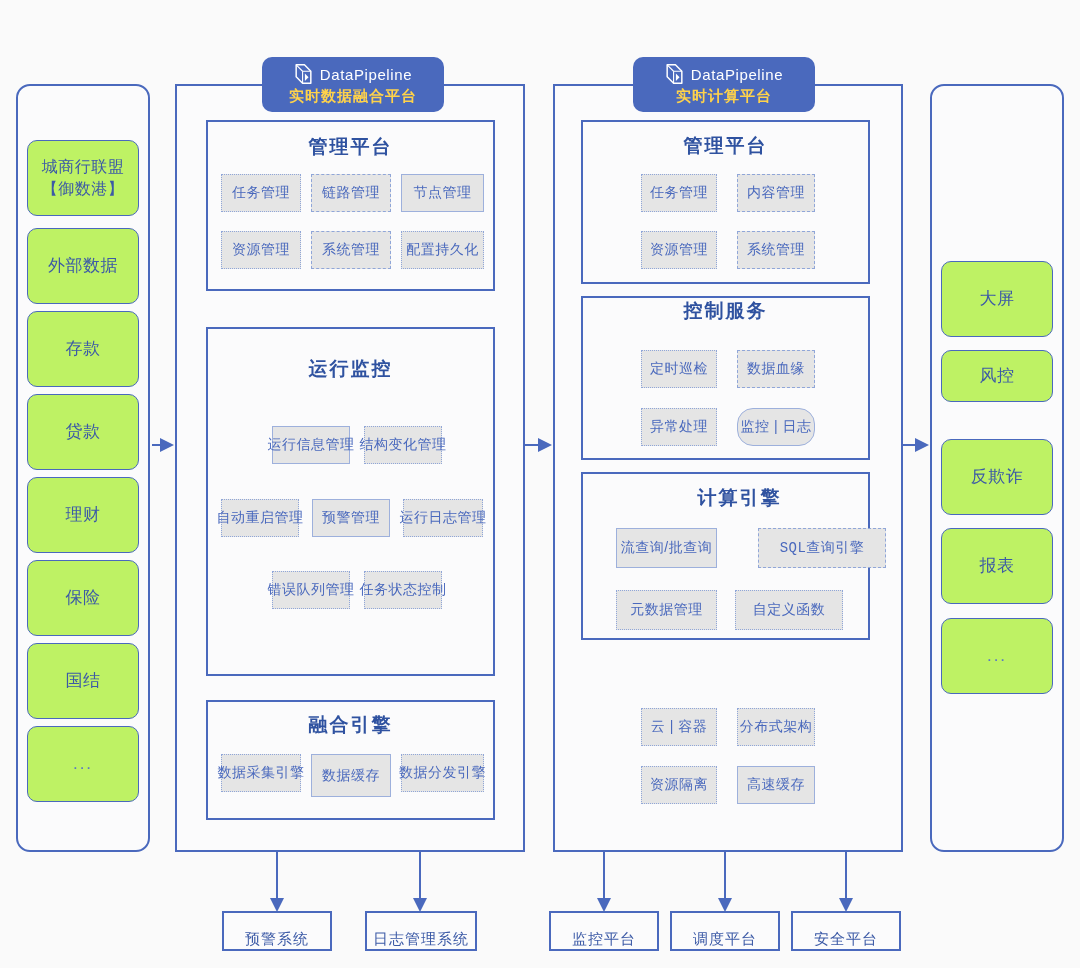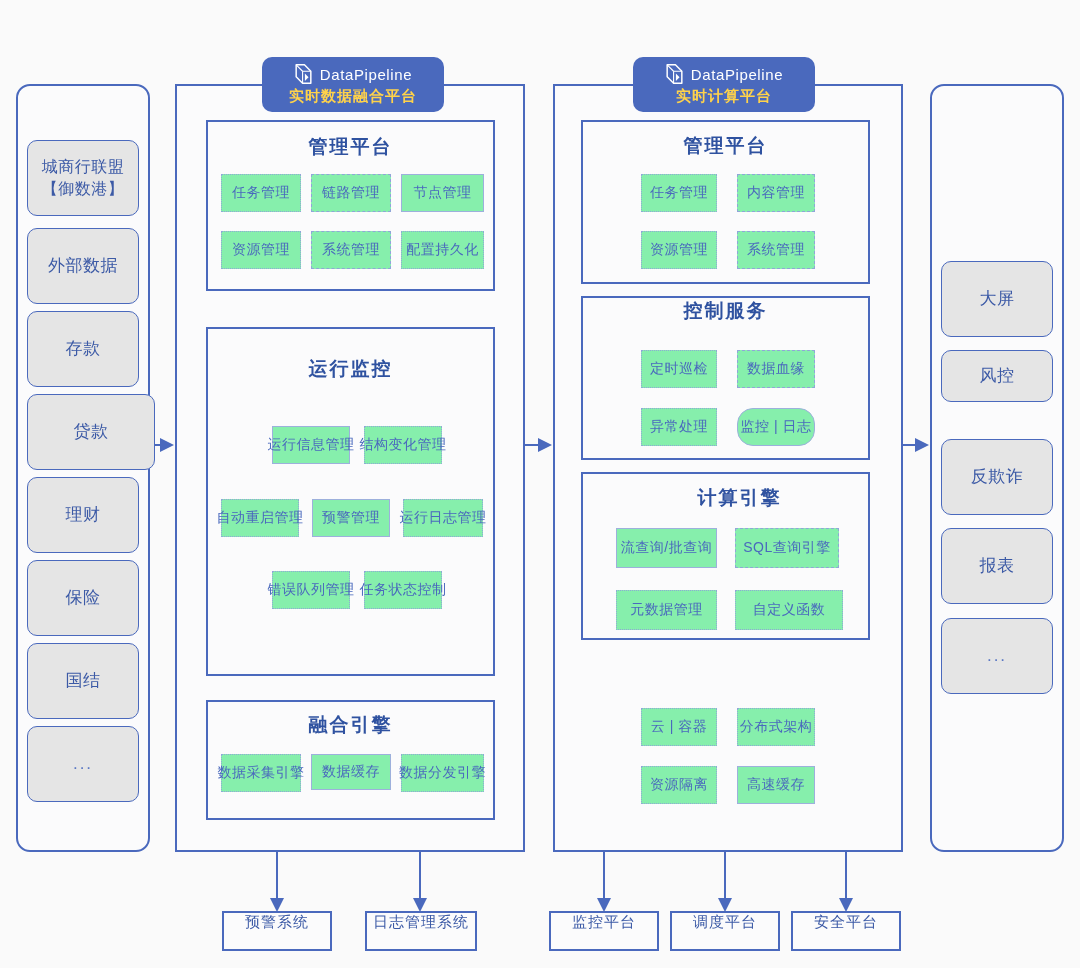--- a/index.html
+++ b/index.html
@@ -27,21 +27,21 @@
     border: 2px solid #4a69bd;
     background: #fbfbfc;
     box-sizing: border-box;
   }
 
   
   .pill {
     position: absolute;
     border: 1px solid #4a69bd;
     border-radius: 10px;
-    background: #e5e5e5;
+    background: #bef264;
     box-sizing: border-box;
     display: flex; align-items: center; justify-content: center;
     color: #3c5aa6;
     font-size: 17px;
     font-weight: 500;
     line-height: 1.35;
     text-align: center;
     letter-spacing: .5px;
   }
   .pill.two-line { font-size: 16px; }
@@ -78,35 +78,35 @@
     font-weight: bold;
     letter-spacing: 2px;
   }
   
   .chip {
     position: absolute;
     box-sizing: border-box;
     display:flex; align-items:center; justify-content:center;
     color:#4a69bd;
     font-size:14px;
-    background: #86efac;
+    background: #e5e5e5;
     letter-spacing: .5px;
     white-space: nowrap;
   }
   .chip.b-dotted { border:1px dotted #90a6d8; }
   .chip.b-dashed { border:1px dashed #90a6d8; }
   .chip.b-solid  { border:1px solid  #9db0dc; }
 
   
   .bottom-box {
     position:absolute;
     border:2px solid #4a69bd;
     background:#fbfbfc;
     box-sizing:border-box;
-    display:flex; align-items:flex-start; justify-content:center;
+    display:flex; align-items:flex-end; justify-content:center;
     color:#3c5aa6; font-size:15px; letter-spacing:1px;
   }
 
   svg.arrows { position:absolute; left:0; top:0; width:1080px; height:968px; pointer-events:none; }
 </style>
 </head>
 <body>
 
 <div class="stage">
 
@@ -138,21 +138,21 @@
 
   <div class="pill two-line" style="left:27px; top:140px; width:112px; height:76px;">
     <span>城商行联盟<br>【御数港】</span>
   </div>
   <div class="pill" style="left:27px; top:228px; width:112px; height:76px;">
     <span>外部数据</span>
   </div>
   <div class="pill" style="left:27px; top:311px; width:112px; height:76px;">
     <span>存款</span>
   </div>
-  <div class="pill" style="left:27px; top:394px; width:128px; height:76px;">
+  <div class="pill" style="left:27px; top:394px; width:112px; height:76px;">
     <span>贷款</span>
   </div>
   <div class="pill" style="left:27px; top:477px; width:112px; height:76px;">
     <span>理财</span>
   </div>
   <div class="pill" style="left:27px; top:560px; width:112px; height:76px;">
     <span>保险</span>
   </div>
   <div class="pill" style="left:27px; top:643px; width:112px; height:76px;">
     <span>国结</span>
@@ -222,21 +222,21 @@
   <div class="chip b-dotted" style="left:364px; top:571px; width:78px; height:38px;">
       <span>任务状态控制</span>
     </div>
 
   <div class="section" style="left:206px; top:700px; width:289px; height:120px;">
     <div class="section-title" style="margin-top:10px;">融合引擎</div>
   </div>
   <div class="chip b-dotted" style="left:221px; top:754px; width:80px; height:38px;">
       <span>数据采集引擎</span>
     </div>
-  <div class="chip b-solid" style="left:311px; top:754px; width:80px; height:36px;">
+  <div class="chip b-solid" style="left:311px; top:754px; width:80px; height:43px;">
       <span>数据缓存</span>
     </div>
   <div class="chip b-dotted" style="left:401px; top:754px; width:83px; height:38px;">
       <span>数据分发引擎</span>
     </div>
 
   <div class="square-panel" style="left:553px; top:84px; width:350px; height:768px;"></div>
 
   <div class="plat-header" style="left:633px; top:57px; width:182px; height:55px;">
     <div class="brand-row">
@@ -282,21 +282,21 @@
   <div class="chip b-solid" style="left:737px; top:408px; width:78px; height:38px;border-radius:16px;">
       <span>监控 | 日志</span>
     </div>
 
   <div class="section" style="left:581px; top:472px; width:289px; height:168px;">
     <div class="section-title" style="margin-top:11px;margin-left:28px;">计算引擎</div>
   </div>
   <div class="chip b-solid" style="left:616px; top:528px; width:101px; height:40px;">
       <span>流查询/批查询</span>
     </div>
-  <div class="chip b-dashed" style="left:735px; top:528px; width:104px; height:40px;">
+  <div class="chip b-dashed" style="left:758px; top:528px; width:128px; height:40px;font-family:Liberation Mono, monospace;">
       <span>SQL查询引擎</span>
     </div>
   <div class="chip b-dotted" style="left:616px; top:590px; width:101px; height:40px;">
       <span>元数据管理</span>
     </div>
   <div class="chip b-dotted" style="left:735px; top:590px; width:108px; height:40px;">
       <span>自定义函数</span>
     </div>
 
   <div class="chip b-dotted" style="left:641px; top:708px; width:76px; height:38px;">

